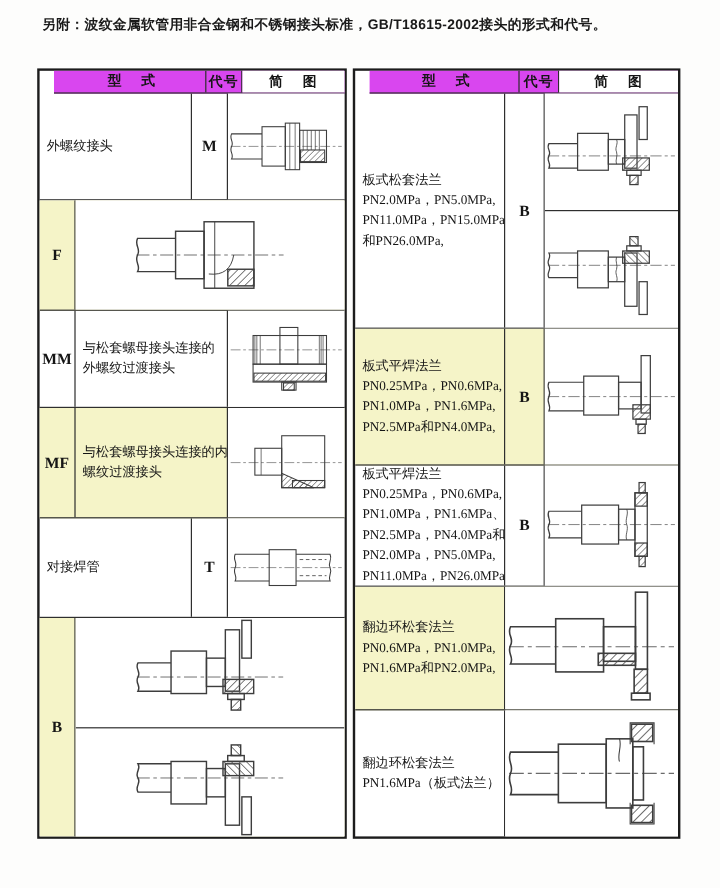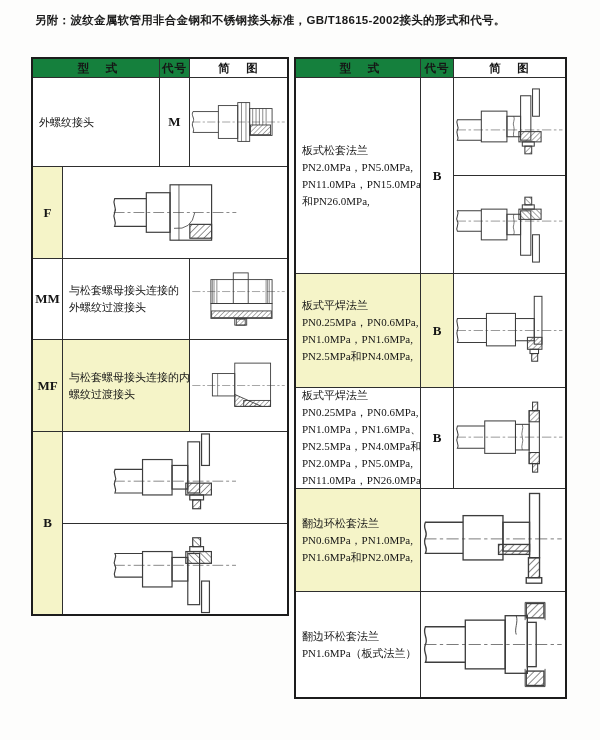--- a/index.html
+++ b/index.html
@@ -18,21 +18,21 @@
   .tbl {
     position:absolute; top:57px; background:#ffffff;
     border:2px solid #1c1c1c; display:flex; flex-direction:column;
   }
   #tleft  { left:31px;  width:258px; }
   #tright { left:294px; width:273px; }
   .trow { display:flex; border-bottom:1px solid #2e2e2e; flex:none; min-height:0; }
   .trow:last-child { border-bottom:none; }
   .cell { border-right:1px solid #2e2e2e; min-width:0; overflow:hidden; }
   .cell:last-child { border-right:none; }
-  .thead { height:19px; background:#15803d; }
+  .thead { height:19px; background:#d946ef;margin-left:12px; }
   .thead .cell {
     display:flex; align-items:center; justify-content:center;
     font-size:11.5px; font-weight:bold; white-space:pre; letter-spacing:1px;
   }
   .c-type {
     width:127px; flex:none; display:flex; align-items:center;
     padding:2px 2px 2px 6px; font-size:11px; line-height:17px; white-space:pre;
   }
   .c-code {
     width:30px; flex:none; display:flex; align-items:center; justify-content:center;
@@ -144,20 +144,34 @@
             <line class="cl" x1="3" y1="46" x2="127" y2="46"></line>
             <rect x="30" y="30" width="30" height="30"></rect>
             <line class="thin" x1="37" y1="30" x2="37" y2="60"></line>
             <rect x="60" y="16" width="48" height="58"></rect>
             <path class="hf" d="M60,58 L60,74 L96,74 Z"></path>
             <rect class="hf" x="72" y="66" width="36" height="8"></rect>
           </svg>
         </div>
     </div>
 
+    <div class="trow" style="height:83px">
+      <div class="cell c-type">对接焊管</div>
+      <div class="cell c-code">T</div>
+      <div class="cell c-diag">
+          <svg class="diag" viewBox="0 0 130 92" preserveAspectRatio="xMidYMid meet">
+            <line class="cl" x1="3" y1="46" x2="127" y2="46"></line>
+            <path d="M46,31 L8,31 c-3,6.6 3,9 0,15 c-3,6.6 3,9 0,15 L46,61"></path>
+            <rect x="46" y="26" width="30" height="40"></rect>
+            <path d="M76,31 L114,31 c3,6.6 -3,9 0,15 c3,6.6 -3,9 0,15 L76,61"></path>
+            <line class="dash" x1="80" y1="37" x2="110" y2="37"></line>
+            <line class="dash" x1="80" y1="55" x2="110" y2="55"></line>
+          </svg>
+        </div>
+    </div>
 
     <div class="trow hl" style="height:182px">
       <div class="cell c-code">B</div>
       <div class="cell c-diag">
         <div class="sub">
             <svg class="diag" viewBox="0 0 130 92" preserveAspectRatio="xMidYMid meet">
               <line class="cl" x1="3" y1="50" x2="127" y2="50"></line>
               <path d="M32,38 L4,38 c-3,5.28 3,7.199999999999999 0,12 c-3,5.28 3,7.199999999999999 0,12 L32,62"></path>
               <rect x="32" y="28" width="30" height="36"></rect>
               <rect x="62" y="34" width="16" height="24"></rect>

